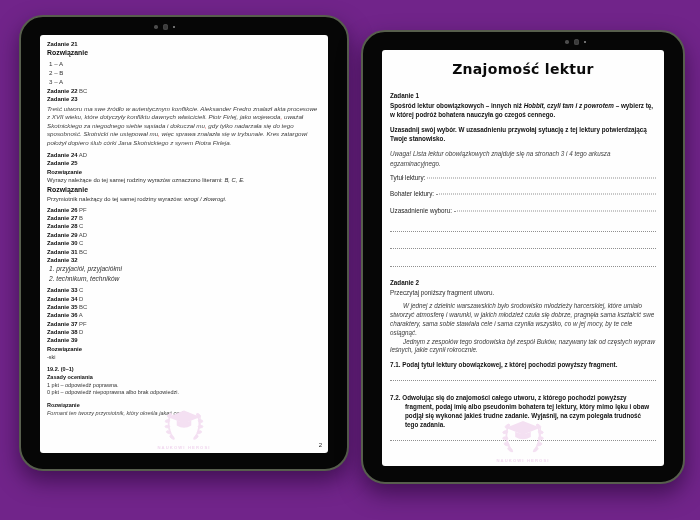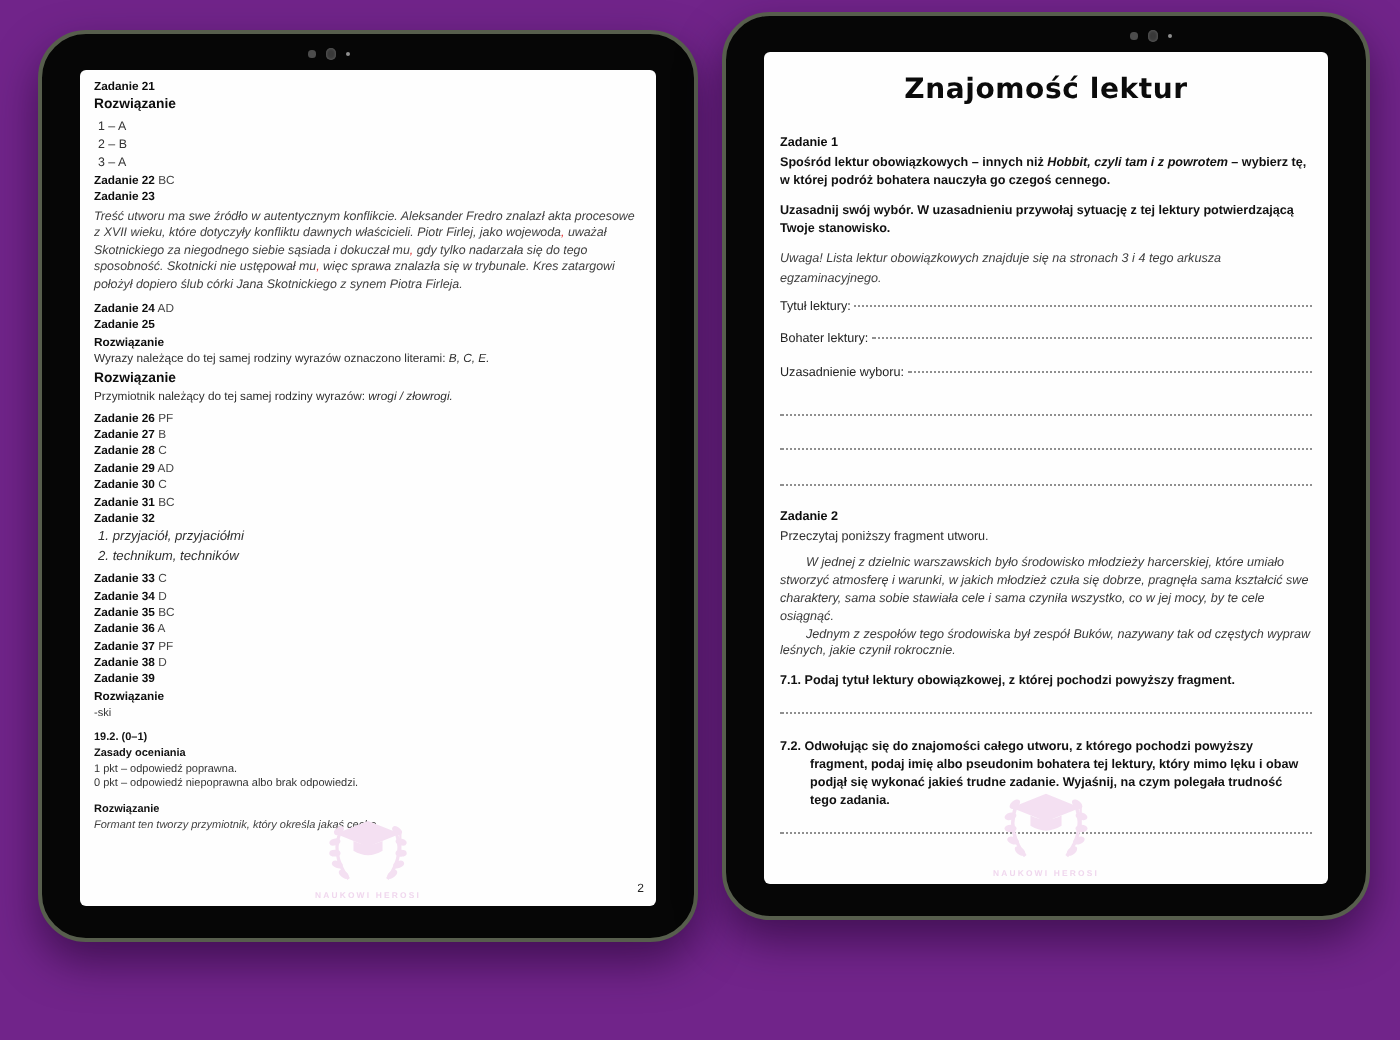--- a/index.html
+++ b/index.html
@@ -7,21 +7,21 @@
     width:700px;height:520px;position:relative;overflow:hidden;
     background:#71248a;
     font-family:"Liberation Sans", sans-serif;
   }
   
   .tablet{
     position:absolute;background:#060606;border:2px solid #575e4d;
     border-radius:24px;box-shadow:0 10px 22px rgba(28,0,40,.55);
   }
   #tablet-left{left:19px;top:15px;width:326px;height:452px;}
-  #tablet-right{left:361px;top:6px;width:320px;height:450px;}
+  #tablet-right{left:361px;top:30px;width:320px;height:450px;}
   .cam{position:absolute;top:7px;display:flex;align-items:center;gap:5px;}
   #tablet-left .cam{left:133px;}
   #tablet-right .cam{left:202px;}
   .cam .d1{width:3.5px;height:3.5px;border-radius:50%;background:#4c4c4c;}
   .cam .d2{width:5.5px;height:5.5px;border-radius:50%;background:#393939;box-shadow:inset 0 0 1.5px #6a6a6a;}
   .cam .d3{width:2.2px;height:2.2px;border-radius:50%;background:#8f8f8f;}
   .screen{
     position:absolute;left:19px;top:18px;right:19px;bottom:16px;
     background:#fefefe;border-radius:3px;overflow:hidden;
   }

